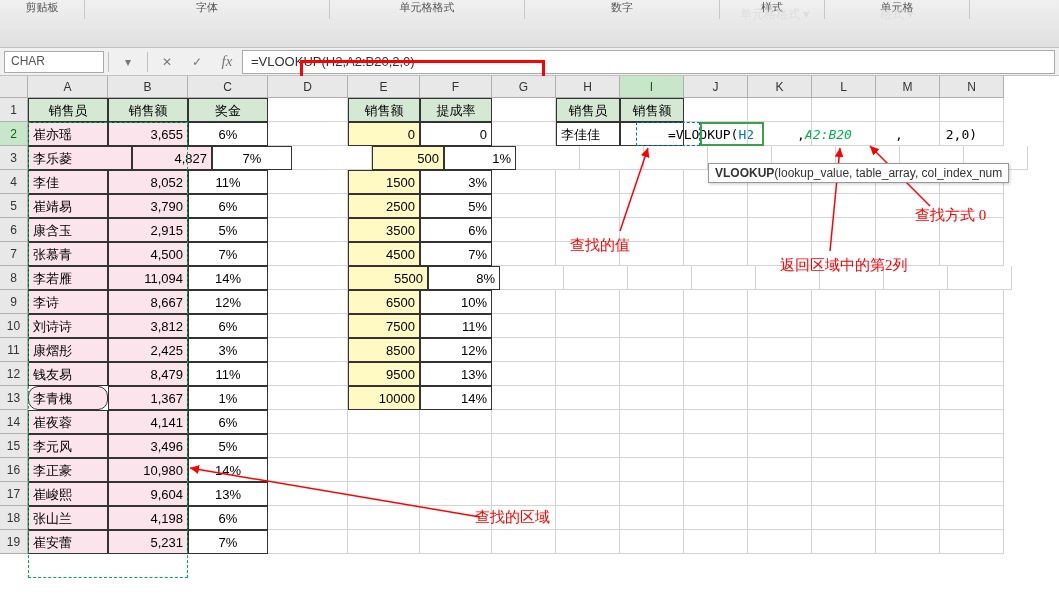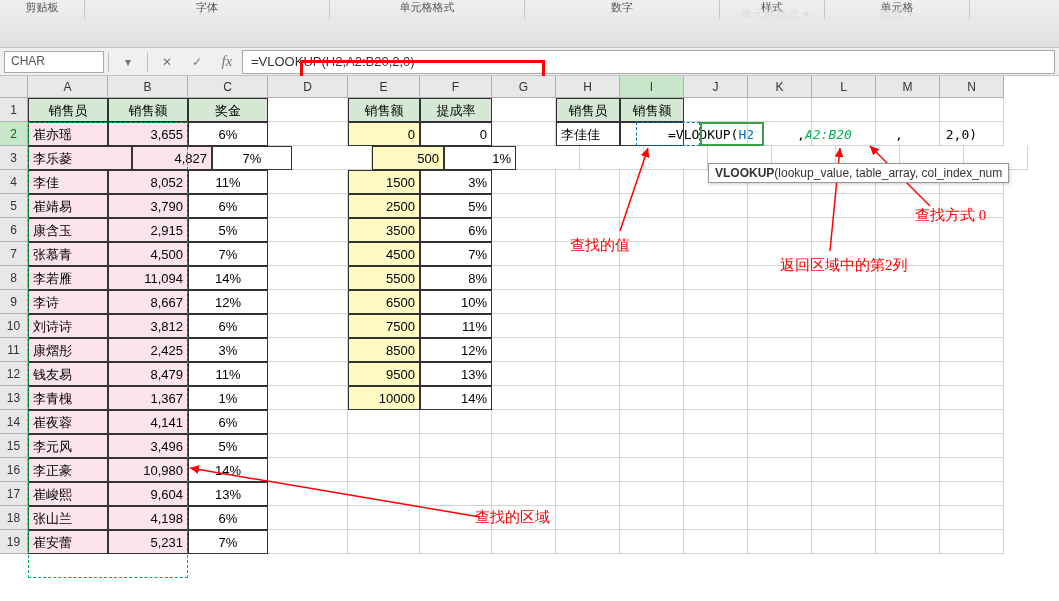--- a/index.html
+++ b/index.html
@@ -248,21 +248,21 @@
         <div class="cell " style="width: 64px;"></div>
         <div class="cell " style="width: 64px;"></div>
         <div class="cell " style="width: 64px;"></div>
         <div class="cell " style="width: 64px;"></div>
       </div>
       <div class="row">
         <div class="cell pink brd" style="width: 80px;">李若雁</div>
         <div class="cell pink brd tr" style="width: 80px;">11,094</div>
         <div class="cell brd tc" style="width: 80px;">14%</div>
         <div class="cell " style="width: 80px;"></div>
-        <div class="cell yellow brd tr" style="width: 72px;">5500</div>
+        <div class="cell yellow brd tr" style="width: 80px;">5500</div>
         <div class="cell brd tr" style="width: 72px;">8%</div>
         <div class="cell " style="width: 64px;"></div>
         <div class="cell " style="width: 64px;"></div>
         <div class="cell " style="width: 64px;"></div>
         <div class="cell " style="width: 64px;"></div>
         <div class="cell " style="width: 64px;"></div>
         <div class="cell " style="width: 64px;"></div>
         <div class="cell " style="width: 64px;"></div>
         <div class="cell " style="width: 64px;"></div>
       </div>
@@ -324,21 +324,21 @@
         <div class="cell " style="width: 64px;"></div>
         <div class="cell " style="width: 64px;"></div>
         <div class="cell " style="width: 64px;"></div>
         <div class="cell " style="width: 64px;"></div>
         <div class="cell " style="width: 64px;"></div>
         <div class="cell " style="width: 64px;"></div>
         <div class="cell " style="width: 64px;"></div>
         <div class="cell " style="width: 64px;"></div>
       </div>
       <div class="row">
-        <div class="cell pink brd" style="width: 80px;">李青槐</div>
+        <div class="cell pink brd" style="width: 80px; border-radius: 10px;">李青槐</div>
         <div class="cell pink brd tr" style="width: 80px;">1,367</div>
         <div class="cell brd tc" style="width: 80px;">1%</div>
         <div class="cell " style="width: 80px;"></div>
         <div class="cell yellow brd tr" style="width: 72px;">10000</div>
         <div class="cell brd tr" style="width: 72px;">14%</div>
         <div class="cell " style="width: 64px;"></div>
         <div class="cell " style="width: 64px;"></div>
         <div class="cell " style="width: 64px;"></div>
         <div class="cell " style="width: 64px;"></div>
         <div class="cell " style="width: 64px;"></div>

